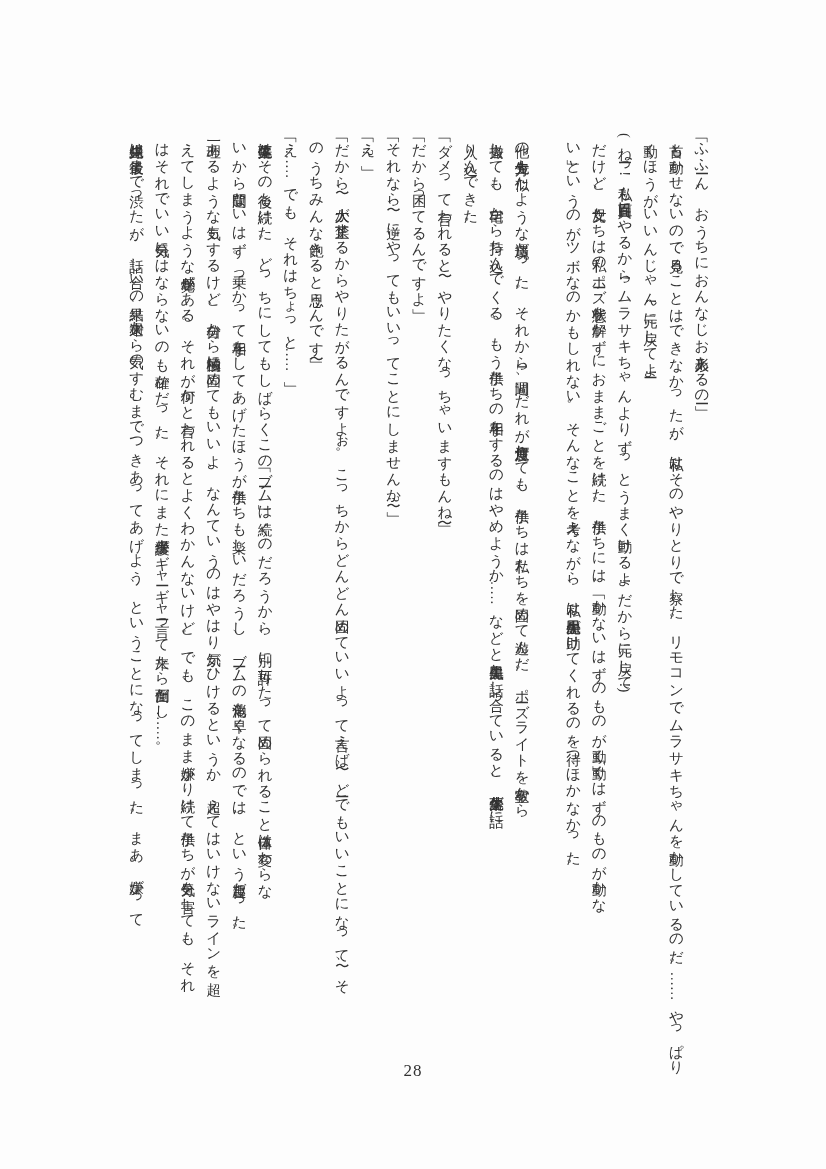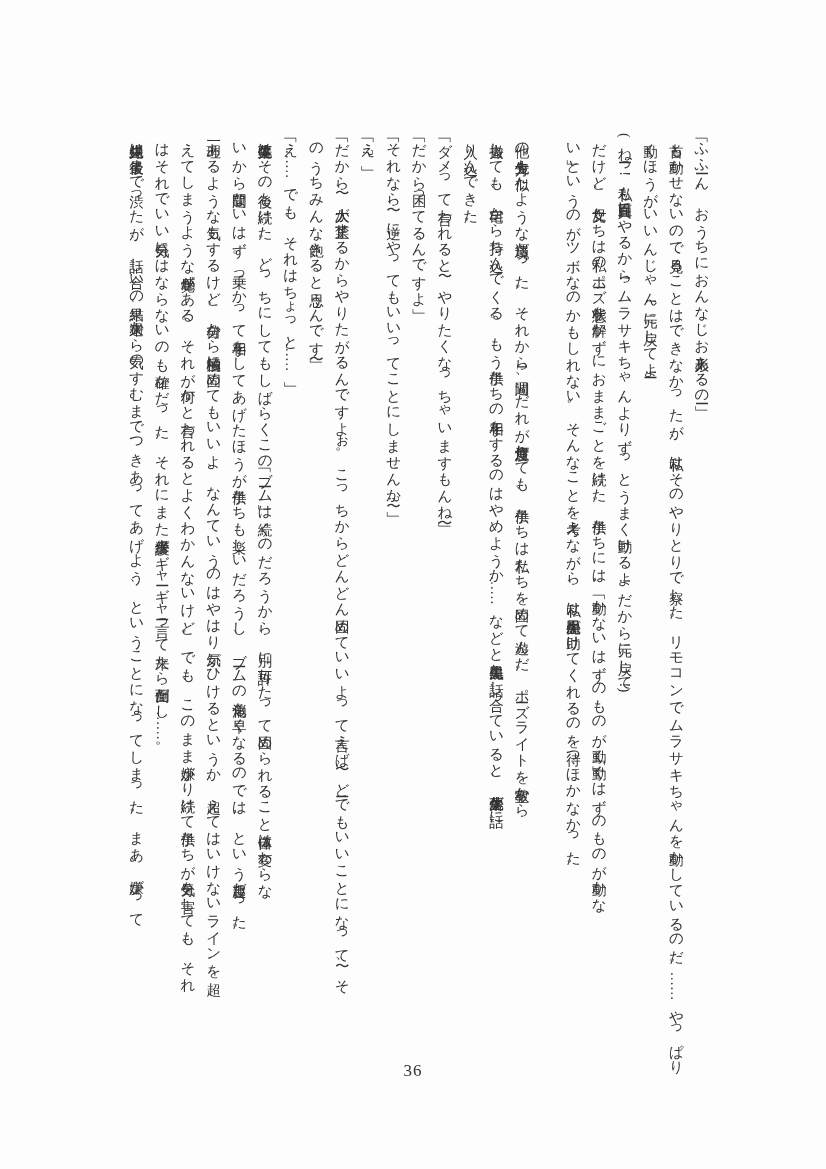--- a/index.html
+++ b/index.html
@@ -73,15 +73,15 @@
     <p>のうちみんな飽きると思うんです〜」</p>
     <p>「え……でも、それはちょっと……」</p>
     <p>落葉先生はその後も続けた。どっちにしてもしばらくこの「ブーム」は続くのだろうから、別に許可したって固められること自体は変わらな</p>
     <p>いから問題ないはず。乗っかって相手をしてあげたほうが子供たちも楽しいだろうし、ブームの消化も早くなるのでは、という趣旨だった。</p>
     <p>一理あるような気もするけど、自分から積極的に固めてもいいよ、なんていうのはやはり気がひけるというか、超えてはいけないラインを超</p>
     <p>えてしまうような感覚がある。それが何かと言われるとよくわかんないけど。でも、このまま嫌がり続けて子供たちが気分を害しても、それ</p>
     <p>はそれでいい気分にはならないのも確かだった。それにまた保護者がギャーギャー言って来たら面倒だし……。</p>
     <p>緑川先生は最後まで渋ったが、話し合いの結果、来週から気のすむまでつきあってあげよう、ということになってしまった。まあ、嫌がって</p>
   </div>
 
-  <div class="page-number">36</div>
+  <div class="page-number">28</div>
 
 </div>
 
 </body></html>

